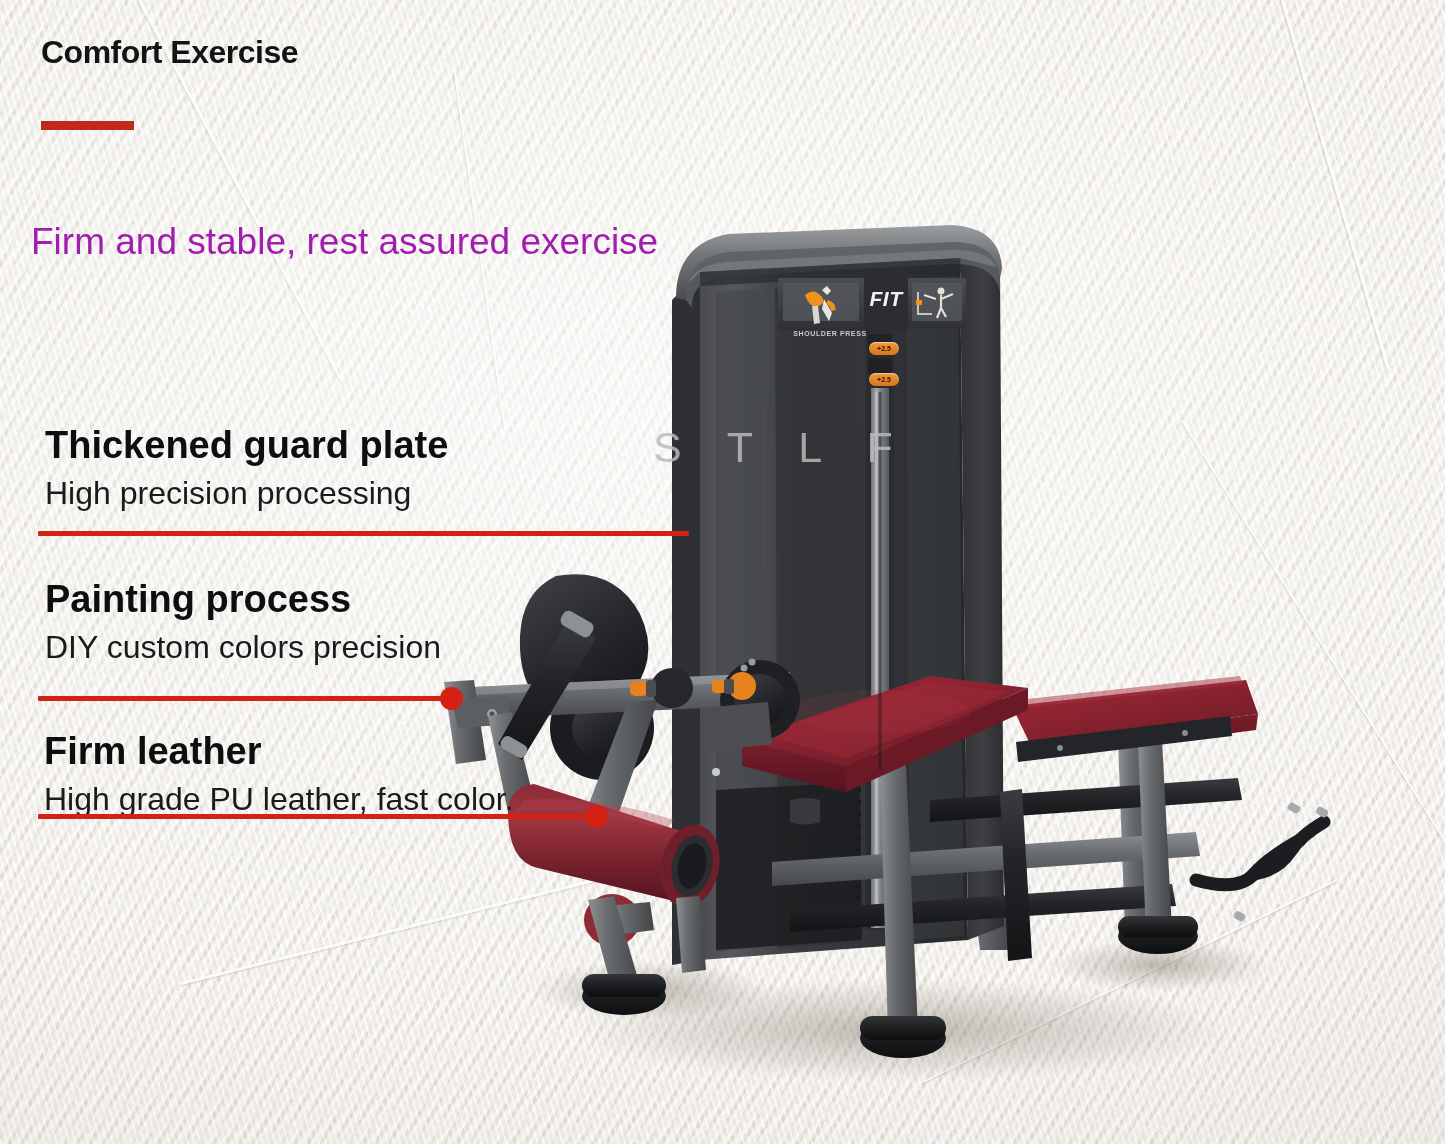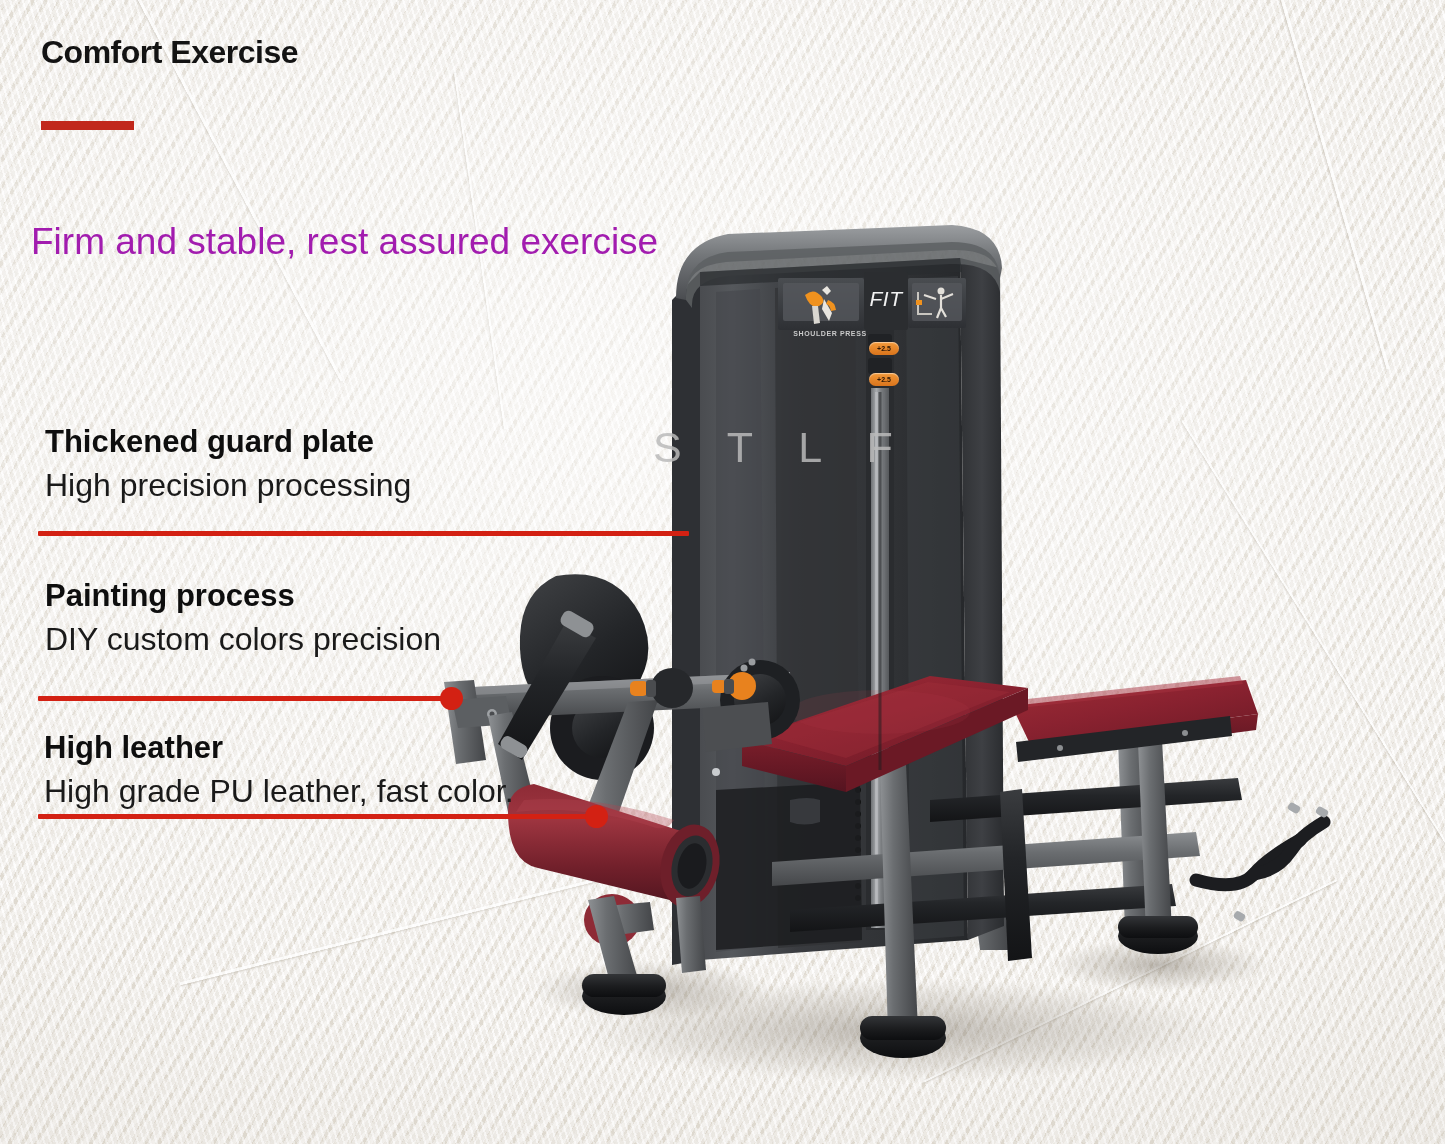--- a/index.html
+++ b/index.html
@@ -39,21 +39,21 @@
   .title{position:absolute;left:41px;top:34px;
     font-size:32px;font-weight:bold;color:#131313;letter-spacing:-.5px;
     white-space:nowrap;}
   .accent-bar{position:absolute;left:41px;top:121px;width:93px;height:9px;
     background:#C1281C;}
   .subtitle{position:absolute;left:31px;top:181px;
     font-size:37px;font-weight:400;color:#a21caf;white-space:nowrap;margin-top:40px;}
 
   
   .feat{position:absolute;white-space:nowrap;}
-  .feat .f-title{font-size:31px;font-weight:bold;color:#0e0e0e;line-height:1.15;}
+  .feat .f-title{font-size:38px;font-weight:bold;color:#0e0e0e;line-height:1.15;}
   .feat .f-sub{font-size:32px;font-weight:400;color:#1a1a1a;line-height:1.2;margin-top:6px;}
   .f1{left:45px;top:424px;}
   .f2{left:45px;top:578px;}
   .f3{left:44px;top:730px;}
 
   .lead{position:absolute;height:5px;background:#D32113;border-radius:1px;}
   .lead-dot{position:absolute;width:23px;height:23px;border-radius:50%;background:#D32113;}
   .l1{left:38px;top:531px;width:651px;}
   .l2{left:38px;top:696px;width:416px;}
   .l3{left:38px;top:814px;width:562px;}
@@ -63,21 +63,21 @@
   
   #machine{position:absolute;left:0;top:0;width:1445px;height:1144px;}
 
   
   .wm{position:absolute;left:653px;top:382px;
     font-size:43px;letter-spacing:17px;font-weight:400;
     color:rgba(186,186,186,.85);pointer-events:none;margin-top:41px;}
 
   
   .console-fit{position:absolute;left:866px;top:287px;width:40px;
-    font-size:21px;font-style:italic;font-weight:normal;color:#f2f2f2;
+    font-size:21px;font-style:italic;font-weight:bold;color:#f2f2f2;
     text-align:center;letter-spacing:.5px;}
   .console-lbl{position:absolute;left:787px;top:330px;width:86px;
     font-size:7px;font-weight:bold;color:#c9c9c9;text-align:center;
     letter-spacing:.6px;}
   .wt-tag{position:absolute;width:30px;height:13px;border-radius:7px;
     background:linear-gradient(180deg,#F39A3A,#D9741C);
     font-size:7px;font-weight:bold;color:#2a1505;
     display:flex;align-items:center;justify-content:center;
     box-shadow:inset 0 1px 1px rgba(255,255,255,.5);}
   .wt1{left:869px;top:342px;}
@@ -355,19 +355,19 @@
   <div class="lead l1"></div>
 
   <div class="feat f2">
     <div class="f-title">Painting process</div>
     <div class="f-sub">DIY custom colors precision</div>
   </div>
   <div class="lead l2"></div>
   <div class="lead-dot d2"></div>
 
   <div class="feat f3">
-    <div class="f-title">High leather</div>
+    <div class="f-title">Firm leather</div>
     <div class="f-sub">High grade PU leather, fast color.</div>
   </div>
   <div class="lead l3"></div>
   <div class="lead-dot d3"></div>
 
 </div>
 
 </body></html>

